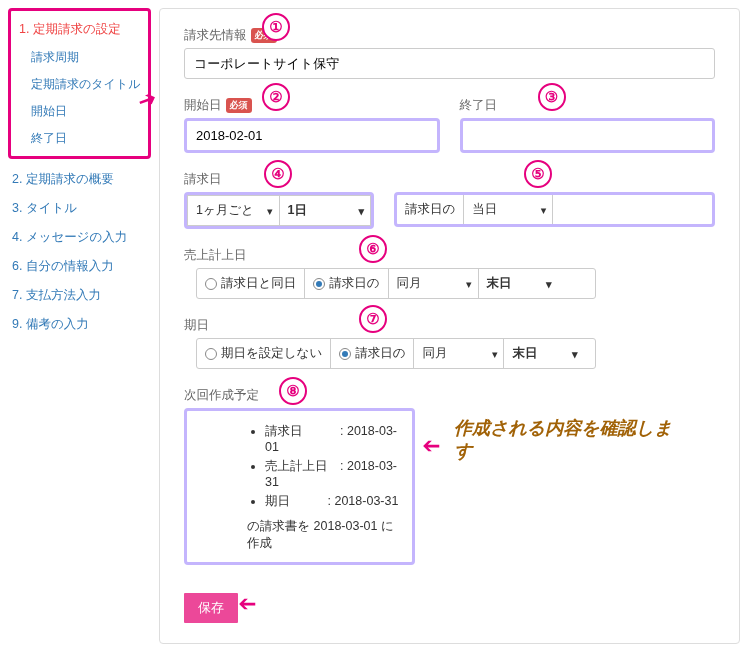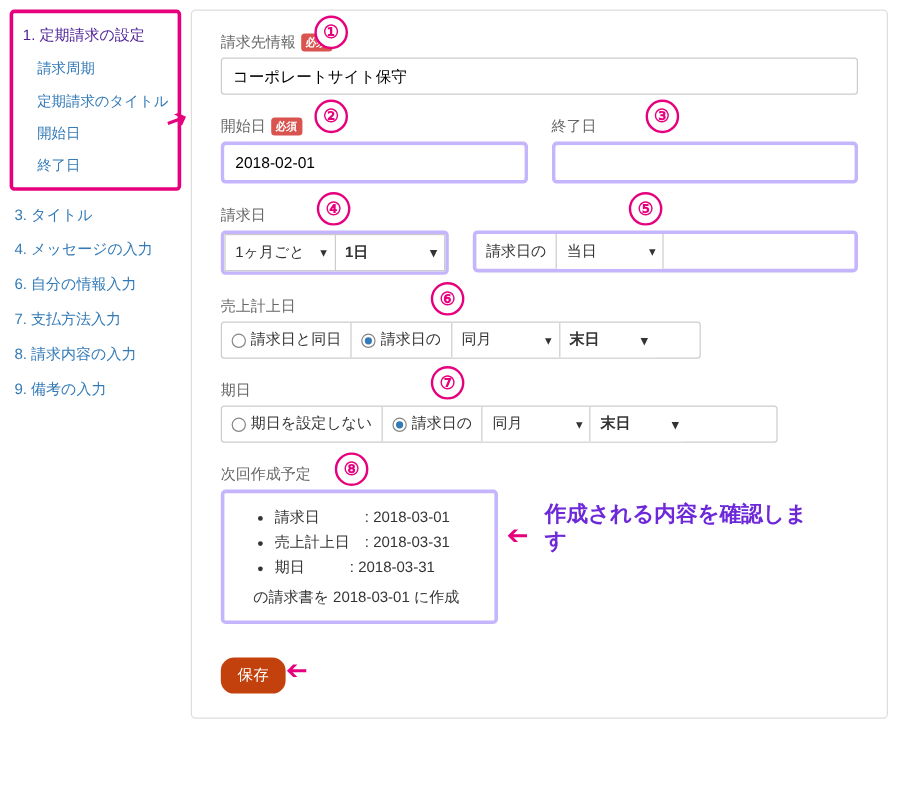--- a/index.html
+++ b/index.html
@@ -1,70 +1,70 @@
 <!DOCTYPE html>
 <html><head>
 <meta charset="utf-8">
 <style>
 * { box-sizing: border-box; margin: 0; padding: 0; }
 body { font-family: "Hiragino Kaku Gothic Pro", "Meiryo", sans-serif; font-size: 13px; color: #333; background: #fff; width: 748px; }
 .container { display: flex; }
 .sidebar { width: 155px; padding: 8px 4px 8px 8px; }
 .nav-box-highlight { border: 3px solid #e6007e; border-radius: 4px; padding: 4px; margin-bottom: 6px; }
 .nav-item { padding: 6px 4px; color: #337ab7; cursor: pointer; font-size: 12.5px; }
-.nav-item.dark { color: #4c1d95; }
+.nav-item.dark { color: #ef4444; }
 .nav-sub { padding-left: 14px; }
 .nav-sub .nav-item { font-size: 12px; padding: 5px 2px; }
 .main { flex: 1; border: 1px solid #ddd; border-radius: 4px; margin: 8px 8px 8px 4px; padding: 18px 24px 20px 24px; position: relative; }
 .field-group { margin-bottom: 18px; }
 .field-label { font-size: 12.5px; color: #666; margin-bottom: 4px; display: flex; align-items: center; gap: 4px; }
 .req-badge { background: #d9534f; color: #fff; font-size: 9px; padding: 1px 4px; border-radius: 3px; font-weight: bold; }
 .text-input { width: 100%; border: 1px solid #ccc; border-radius: 3px; padding: 7px 9px; font-size: 13px; }
 .row { display: flex; gap: 20px; }
 .col { flex: 1; }
 .hl-box { border: 3px solid #c4b5fd; border-radius: 4px; }
 .select-group { display: flex; }
 .select { border: 1px solid #ccc; background: #fff; padding: 6px 8px; font-size: 12.5px; flex: 1; position: relative; }
 .select::after { content: "▾"; position: absolute; right: 6px; top: 50%; transform: translateY(-50%); font-size: 11px; }
 .select + .select { border-left: none; font-weight: bold; }
-.radio-row { display: flex; border: 1px solid #ccc; border-radius: 3px; overflow: hidden; }
+.radio-row { display: flex; border: 1px solid #ccc; border-radius: 3px; overflow: hidden; margin-left: 12px; }
 .radio-opt { display: flex; align-items: center; padding: 6px 8px; gap: 4px; font-size: 12.5px; }
 .radio { width: 12px; height: 12px; border: 1px solid #888; border-radius: 50%; display: inline-flex; align-items: center; justify-content: center; }
 .radio.on::after { content: ""; width: 6px; height: 6px; background: #337ab7; border-radius: 50%; }
 .radio-row .select { border: none; border-left: 1px solid #ccc; }
 .static-text { padding: 6px 8px; font-size: 12.5px; }
-.next-box { border: 1px solid #ccc; border-radius: 3px; padding: 10px 24px; width: 225px; font-size: 12.5px; }
+.next-box { border: 1px solid #ccc; border-radius: 3px; padding: 10px 12px; width: 225px; font-size: 12.5px; margin-left: 48px; }
 .next-box ul { list-style: disc; padding-left: 18px; margin-bottom: 6px; }
 .next-box li { padding: 2px 0; }
-.save-btn { background: #c2410c; color: #fff; border: none; padding: 6px 14px; border-radius: 11px; font-size: 13px; cursor: pointer; margin-top: 10px; }
+.save-btn { background: #ec4899; color: #fff; border: none; padding: 6px 14px; border-radius: 1px; font-size: 13px; cursor: pointer; margin-top: 10px; }
 .circle-num { position: absolute; width: 28px; height: 28px; border: 2.5px solid #e6007e; border-radius: 50%; background: #fff; color: #e6007e; font-weight: bold; display: flex; align-items: center; justify-content: center; font-size: 15px; z-index: 10; }
-.annotation { position: absolute; color: #6d28d9; font-size: 18px; font-weight: bold; line-height: 1.3; }
+.annotation { position: absolute; color: #a16207; font-size: 18px; font-weight: bold; font-style: italic; line-height: 1.3; }
 .arrow { position: absolute; color: #e6007e; font-size: 22px; z-index: 5; }
 .inline-flex { display: flex; align-items: stretch; }
 .rel { position: relative; }
 </style>
 </head>
 <body>
 
 <div class="container">
   <div class="sidebar">
     <div class="nav-box-highlight">
       <div class="nav-item dark">1. 定期請求の設定</div>
       <div class="nav-sub">
         <div class="nav-item">請求周期</div>
         <div class="nav-item">定期請求のタイトル</div>
         <div class="nav-item">開始日</div>
         <div class="nav-item">終了日</div>
       </div>
     </div>
+    <div class="nav-item">2. 定期請求の概要</div>
     <div class="nav-item">3. タイトル</div>
     <div class="nav-item">4. メッセージの入力</div>
     <div class="nav-item">6. 自分の情報入力</div>
     <div class="nav-item">7. 支払方法入力</div>
-    <div class="nav-item">8. 請求内容の入力</div>
     <div class="nav-item">9. 備考の入力</div>
   </div>
 
   <div class="main rel">
     <span class="arrow" style="left:-22px; top:78px; transform:rotate(-20deg);">➔</span>
 
     <div class="field-group rel">
       <div class="circle-num" style="left:78px; top:-14px;">①</div>
       <div class="field-label">
         <span>請求先情報</span>
@@ -130,21 +130,21 @@
         <div class="select" style="flex:0 0 90px;">同月</div>
         <div class="select" style="flex:0 0 80px;">末日</div>
       </div>
     </div>
 
     <div class="field-group rel">
       <div class="circle-num" style="left:175px; top:-12px;">⑦</div>
       <div class="field-label">
           <span>期日</span>
         </div>
-      <div class="hl-box radio-row" style="width:464px;">
+      <div class="hl-box radio-row" style="width:400px;">
         <div class="radio-opt">
           <span class="radio"></span>
           <span>期日を設定しない</span>
         </div>
         <div class="radio-opt" style="border-left:1px solid #ccc;">
           <span class="radio on"></span>
           <span>請求日の</span>
         </div>
         <div class="select" style="flex:0 0 90px;">同月</div>
         <div class="select" style="flex:0 0 80px;">末日</div>

